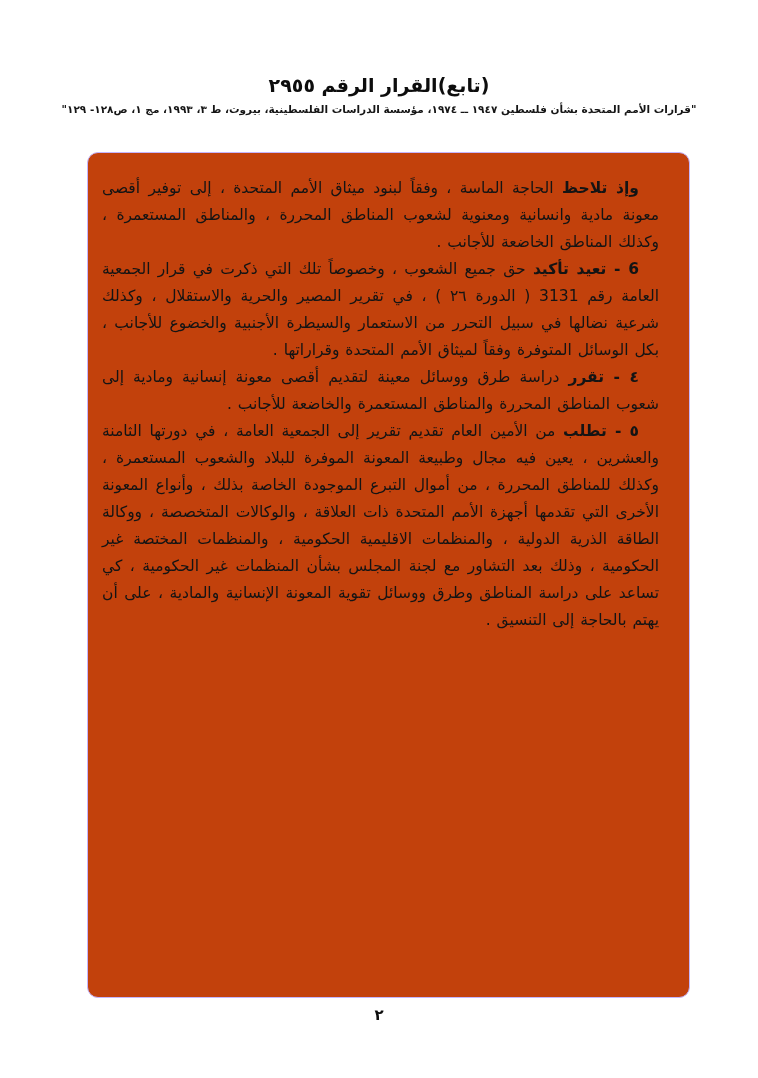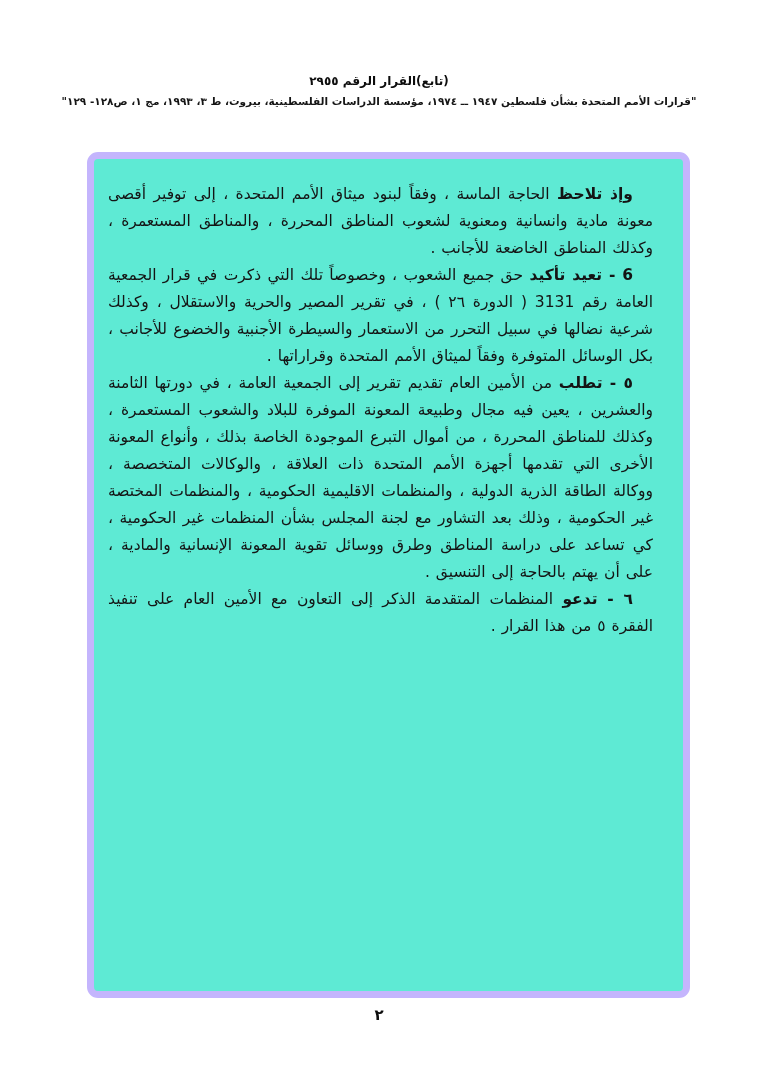--- a/index.html
+++ b/index.html
@@ -13,41 +13,41 @@
   }
   .header {
     position: absolute;
     top: 74px;
     left: 0;
     width: 758px;
     text-align: center;
     direction: rtl;
   }
   .doc-title {
-    font-size: 12px;
+    font-size: 19px;
     font-weight: bold;
     letter-spacing: 0.5px;
     color: #0d0d0d;
   }
   .doc-citation {
     margin-top: 7px;
     font-size: 10.5px;
     font-weight: bold;
     color: #151515;
     white-space: nowrap;
   }
   .content-box {
     position: absolute;
     left: 87px;
     top: 152px;
     width: 603px;
     height: 846px;
-    border: 7px solid #c4b5fd;
+    border: 1px solid #c4b5fd;
     border-radius: 11px;
-    background: #5eead4;
+    background: #c2410c;
   }
   .text-area {
     position: absolute;
     top: 22px;
     right: 30px;
     left: 14px;
     direction: rtl;
     text-align: justify;
     font-size: 15.5px;
     line-height: 27px;
@@ -79,20 +79,20 @@
 </div>
 
 <div class="content-box">
   <div class="text-area">
   <p class="para"><span class="lead">وإذ تلاحظ</span><span> الحاجة الماسة ، وفقاً لبنود ميثاق الأمم المتحدة ، إلى توفير أقصى معونة مادية وانسانية ومعنوية لشعوب المناطق المحررة ، والمناطق المستعمرة ، وكذلك المناطق الخاضعة للأجانب .</span></p>
 
   <p class="para"><span class="lead">6 - تعيد تأكيد</span><span> حق جميع الشعوب ، وخصوصاً تلك التي ذكرت في قرار الجمعية العامة رقم 3131 ( الدورة ٢٦ ) ، في تقرير المصير والحرية والاستقلال ، وكذلك شرعية نضالها في سبيل التحرر من الاستعمار والسيطرة الأجنبية والخضوع للأجانب ، بكل الوسائل المتوفرة وفقاً لميثاق الأمم المتحدة وقراراتها .</span></p>
 
 
 
+  <p class="para"><span class="lead">٤ - تقرر</span><span> دراسة طرق ووسائل معينة لتقديم أقصى معونة إنسانية ومادية إلى شعوب المناطق المحررة والمناطق المستعمرة والخاضعة للأجانب .</span></p>
 
   <p class="para"><span class="lead">٥ - تطلب</span><span> من الأمين العام تقديم تقرير إلى الجمعية العامة ، في دورتها الثامنة والعشرين ، يعين فيه مجال وطبيعة المعونة الموفرة للبلاد والشعوب المستعمرة ، وكذلك للمناطق المحررة ، من أموال التبرع الموجودة الخاصة بذلك ، وأنواع المعونة الأخرى التي تقدمها أجهزة الأمم المتحدة ذات العلاقة ، والوكالات المتخصصة ، ووكالة الطاقة الذرية الدولية ، والمنظمات الاقليمية الحكومية ، والمنظمات المختصة غير الحكومية ، وذلك بعد التشاور مع لجنة المجلس بشأن المنظمات غير الحكومية ، كي تساعد على دراسة المناطق وطرق ووسائل تقوية المعونة الإنسانية والمادية ، على أن يهتم بالحاجة إلى التنسيق .</span></p>
 
-  <p class="para"><span class="lead">٦ - تدعو</span><span> المنظمات المتقدمة الذكر إلى التعاون مع الأمين العام على تنفيذ الفقرة ٥ من هذا القرار .</span></p>
 </div>
 </div>
 
 <div class="page-number">٢</div>
 
 </body></html>

